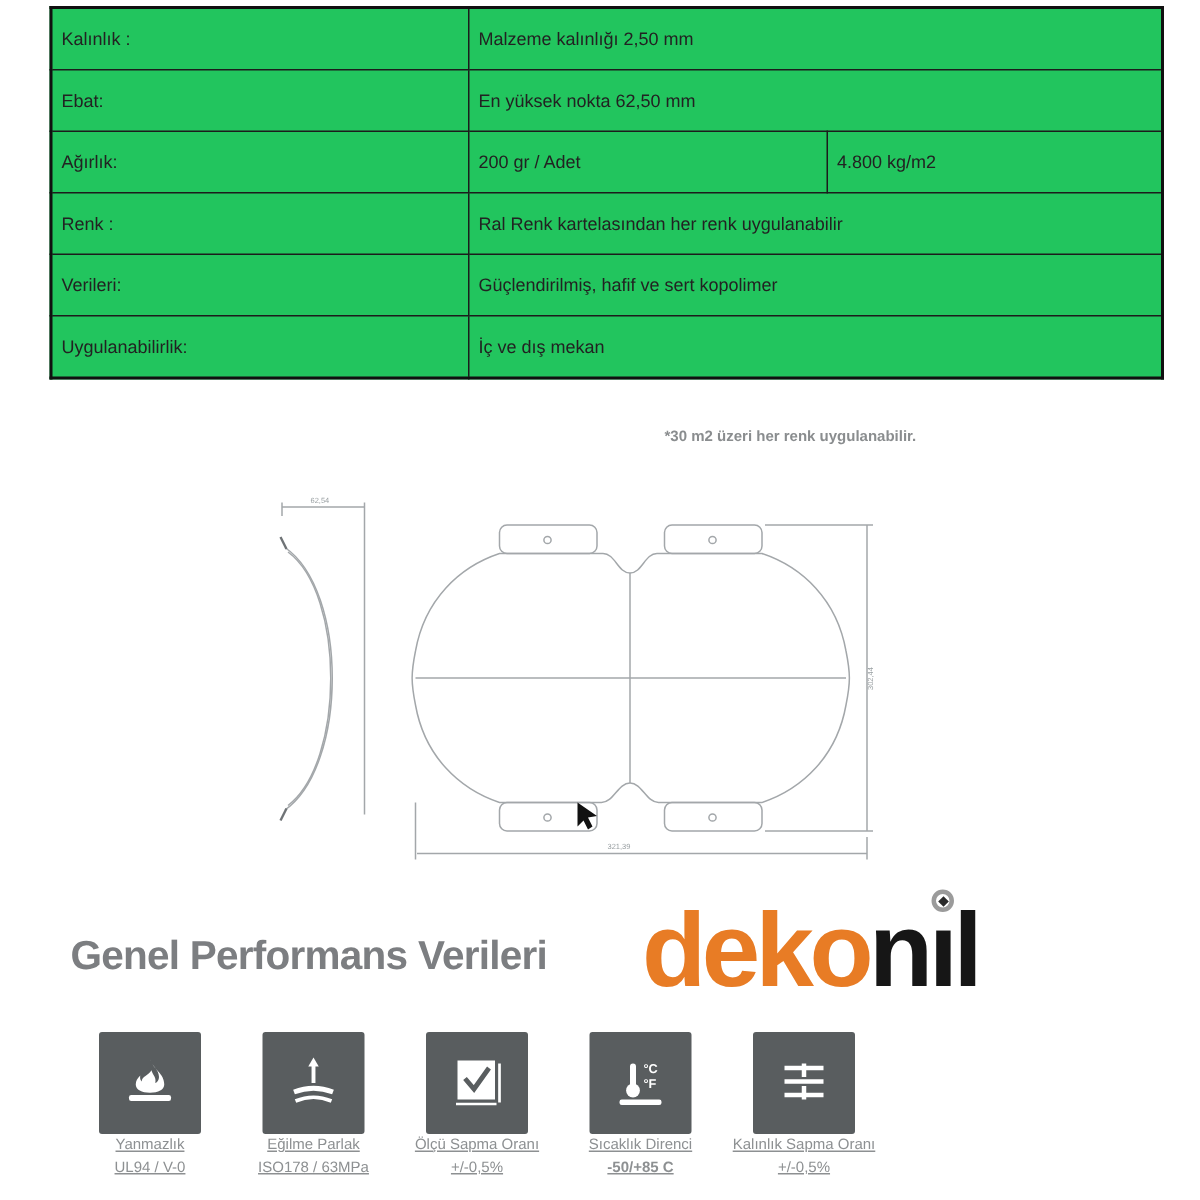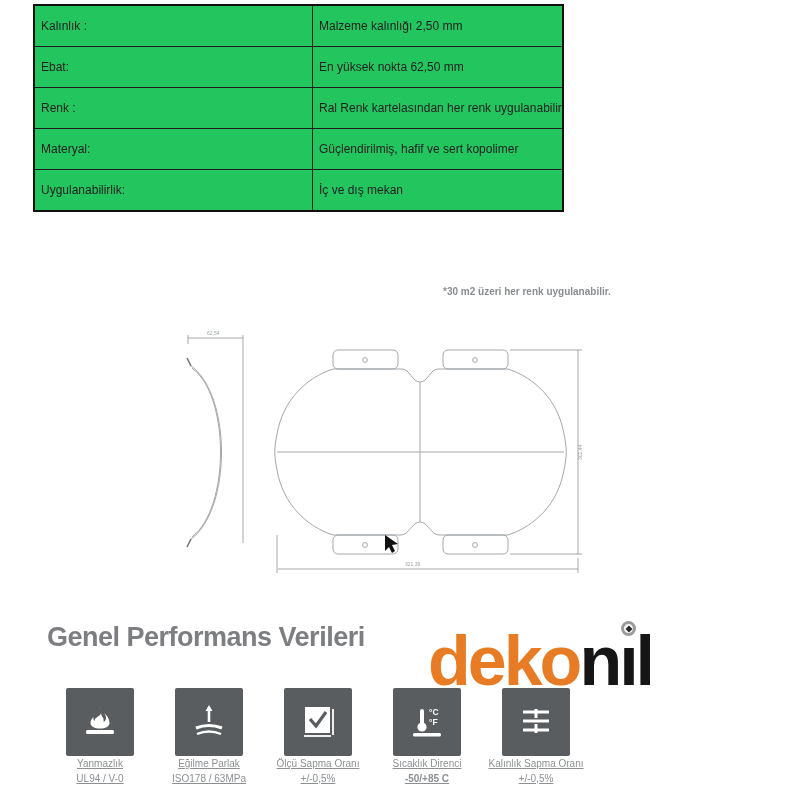--- a/index.html
+++ b/index.html
@@ -17,21 +17,21 @@
 
   
   .note{font-size:10px;color:#8a8d8f;font-weight:bold;text-align:center;}
 
   
   .draw-stroke{stroke:#a3a7aa;fill:none;stroke-width:1;}
   .dim-text{fill:#9aa0a3;font-size:5px;font-family:"Liberation Sans",sans-serif;}
 
   
   .perf-title{font-size:27px;font-weight:bold;color:#7c7e81;letter-spacing:-0.5px;}
-  .logo{font-size:70px;font-weight:bold;letter-spacing:-3px;line-height:1;margin-top:28px;}
+  .logo{font-size:70px;font-weight:bold;letter-spacing:-3px;line-height:1;}
   .logo .orange{color:#e87c25;}
   .logo .black{color:#161616;}
   .logo .ichar{position:relative;display:inline-block;}
   .idot{position:absolute;left:50%;top:-5px;transform:translateX(-40%);
         width:9px;height:9px;border:3px solid #9b9b9b;border-radius:50%;}
   .idot::after{content:"";position:absolute;left:50%;top:50%;width:5px;height:5px;
         background:#2a2a2a;transform:translate(-50%,-50%) rotate(45deg);}
 
   .perf-row{display:flex;gap:9px;}
   .perf-item{width:100px;display:flex;flex-direction:column;align-items:center;}
@@ -47,25 +47,30 @@
   <tbody>
       <tr>
     <td class="c1">Kalınlık :</td>
     <td class="c2" colspan="2">Malzeme kalınlığı 2,50 mm</td>
   </tr>
   <tr>
     <td class="c1">Ebat:</td>
     <td class="c2" colspan="2">En yüksek nokta 62,50 mm</td>
   </tr>
   <tr>
+    <td class="c1">Ağırlık:</td>
+    <td class="c2">200 gr / Adet</td>
+    <td class="c3">4.800 kg/m2</td>
+  </tr>
+  <tr>
     <td class="c1">Renk :</td>
     <td class="c2" colspan="2">Ral Renk kartelasından her renk uygulanabilir</td>
   </tr>
   <tr>
-    <td class="c1">Materyal:</td>
+    <td class="c1">Verileri:</td>
     <td class="c2" colspan="2">Güçlendirilmiş, hafif ve sert kopolimer</td>
   </tr>
   <tr>
     <td class="c1">Uygulanabilirlik:</td>
     <td class="c2" colspan="2">İç ve dış mekan</td>
   </tr>
 </tbody>
   </table>
 
 <div class="abs note" style="left:443px;top:286px;">*30 m2 üzeri her renk uygulanabilir.</div>

